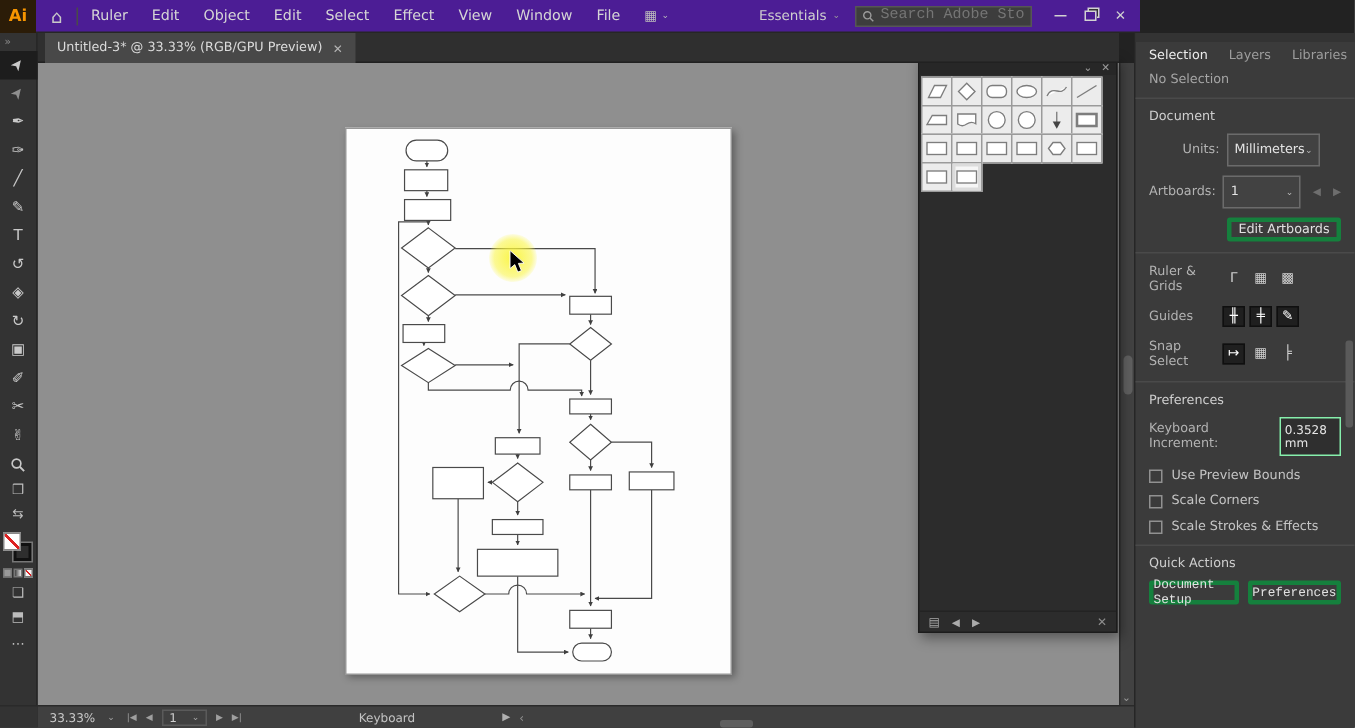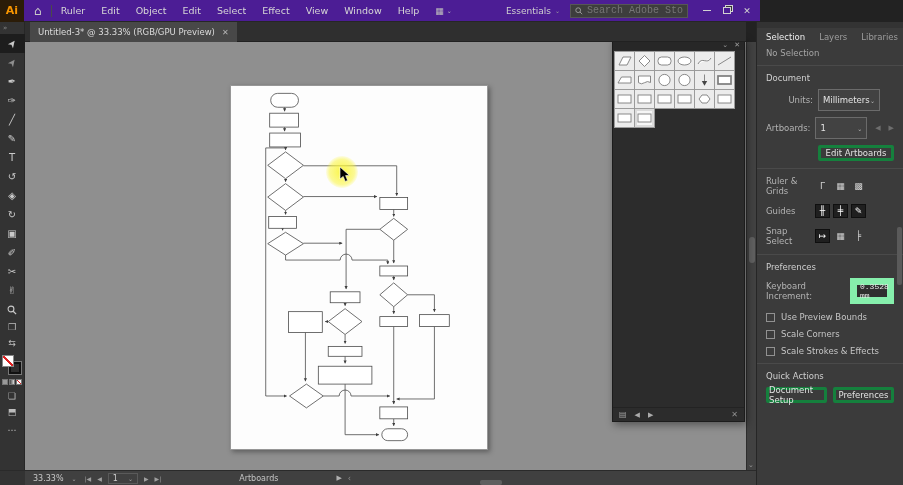--- a/index.html
+++ b/index.html
@@ -127,26 +127,26 @@
     font-size:8.5px; height:16px; display:flex; align-items:center; justify-content:center;
     font-family:"DejaVu Sans",sans-serif; }
   #edit-artboards { width:76px; margin-left:52px; margin-bottom:2px; }
   .icon-row { display:flex; align-items:center; margin-bottom:8px; }
   .icon-row .row-label { color:#b3b3b3; }
   .icon-group { margin-left:auto; margin-right:28px; display:flex; gap:3px; }
   .icon-btn { width:15px; height:14px; display:flex; align-items:center; justify-content:center;
     color:#cfcfcf; font-size:9px; }
   .icon-btn.pressed { background:#1f1f1f; border:1px solid #0f0f0f; color:#fff; }
   #kb-row { display:flex; align-items:center; gap:4px; margin-bottom:8px; }
-  #kb-input { width:44px; height:26px; background:#2f2f2f; border:7px solid #86efac;
-    color:#e6e6e6; font-size:8px; display:flex; align-items:center; padding:0 3px;font-family:Liberation Mono, monospace; }
+  #kb-input { width:44px; height:26px; background:#2f2f2f; border:1px solid #86efac;
+    color:#e6e6e6; font-size:8px; display:flex; align-items:center; padding:0 3px; }
   .check-row { display:flex; align-items:center; gap:6px; margin-bottom:7px; }
   .checkbox { width:9px; height:9px; border:1px solid #919191; background:#3b3b3b; }
   #quick-buttons { display:flex; gap:6px; margin-top:2px; }
-  #quick-buttons .ai-button { flex:1; }
+  #quick-buttons .ai-button { flex:1;font-family:Liberation Mono, monospace; }
 
   
   #cursor { position:absolute; left:326px; top:156px; width:40px; height:40px; z-index:50; pointer-events:none; }
   #cursor-glow { position:absolute; left:0; top:0; width:32px; height:32px; border-radius:50%;
     background:radial-gradient(circle, rgba(250,245,60,0.95) 0%, rgba(250,245,60,0.55) 55%, rgba(250,245,60,0) 75%); }
   #cursor-arrow { position:absolute; left:13px; top:11px; }
 </style>
 </head>
 <body>
 
@@ -156,21 +156,21 @@
   <div class="menu-sep"></div>
   <div id="menus">
       <span class="menu-item">Ruler</span>
       <span class="menu-item">Edit</span>
       <span class="menu-item">Object</span>
       <span class="menu-item">Edit</span>
       <span class="menu-item">Select</span>
       <span class="menu-item">Effect</span>
       <span class="menu-item">View</span>
       <span class="menu-item">Window</span>
-      <span class="menu-item">Help</span>
+      <span class="menu-item">File</span>
     </div>
   <div id="arrange-docs">
     <span>▦</span>
     <span class="chev" style="font-size:6px;">⌄</span>
   </div>
   <div id="titlebar-right">
     <div id="workspace-switcher">
       <span>Essentials</span>
       <span style="font-size:6px;color:#9d9d9d;">⌄</span>
     </div>
@@ -559,21 +559,21 @@
   <div id="artboard-nav">
     <span style="font-size:6px;">|◀</span>
     <span style="font-size:6px;">◀</span>
     <div class="nav-box">
       <span>1</span>
       <span class="chev">⌄</span>
     </div>
     <span style="font-size:6px;">▶</span>
     <span style="font-size:6px;">▶|</span>
   </div>
-  <div id="status-tool">Artboards</div>
+  <div id="status-tool">Keyboard</div>
   <div id="status-arrow">▶</div>
   <div id="status-angle">‹</div>
   <div id="hscroll-thumb"></div>
 </div>
 
 <div id="cursor">
   <div id="cursor-glow"></div>
   <svg id="cursor-arrow" width="12" height="16" viewBox="0 0 12 16">
     <path d="M1 0 L1 12 L4.2 9.4 L6.2 14.4 L8.6 13.4 L6.6 8.6 L10.4 8.4 Z" fill="#000" stroke="#fff" stroke-width="0.6"></path>
   </svg>

